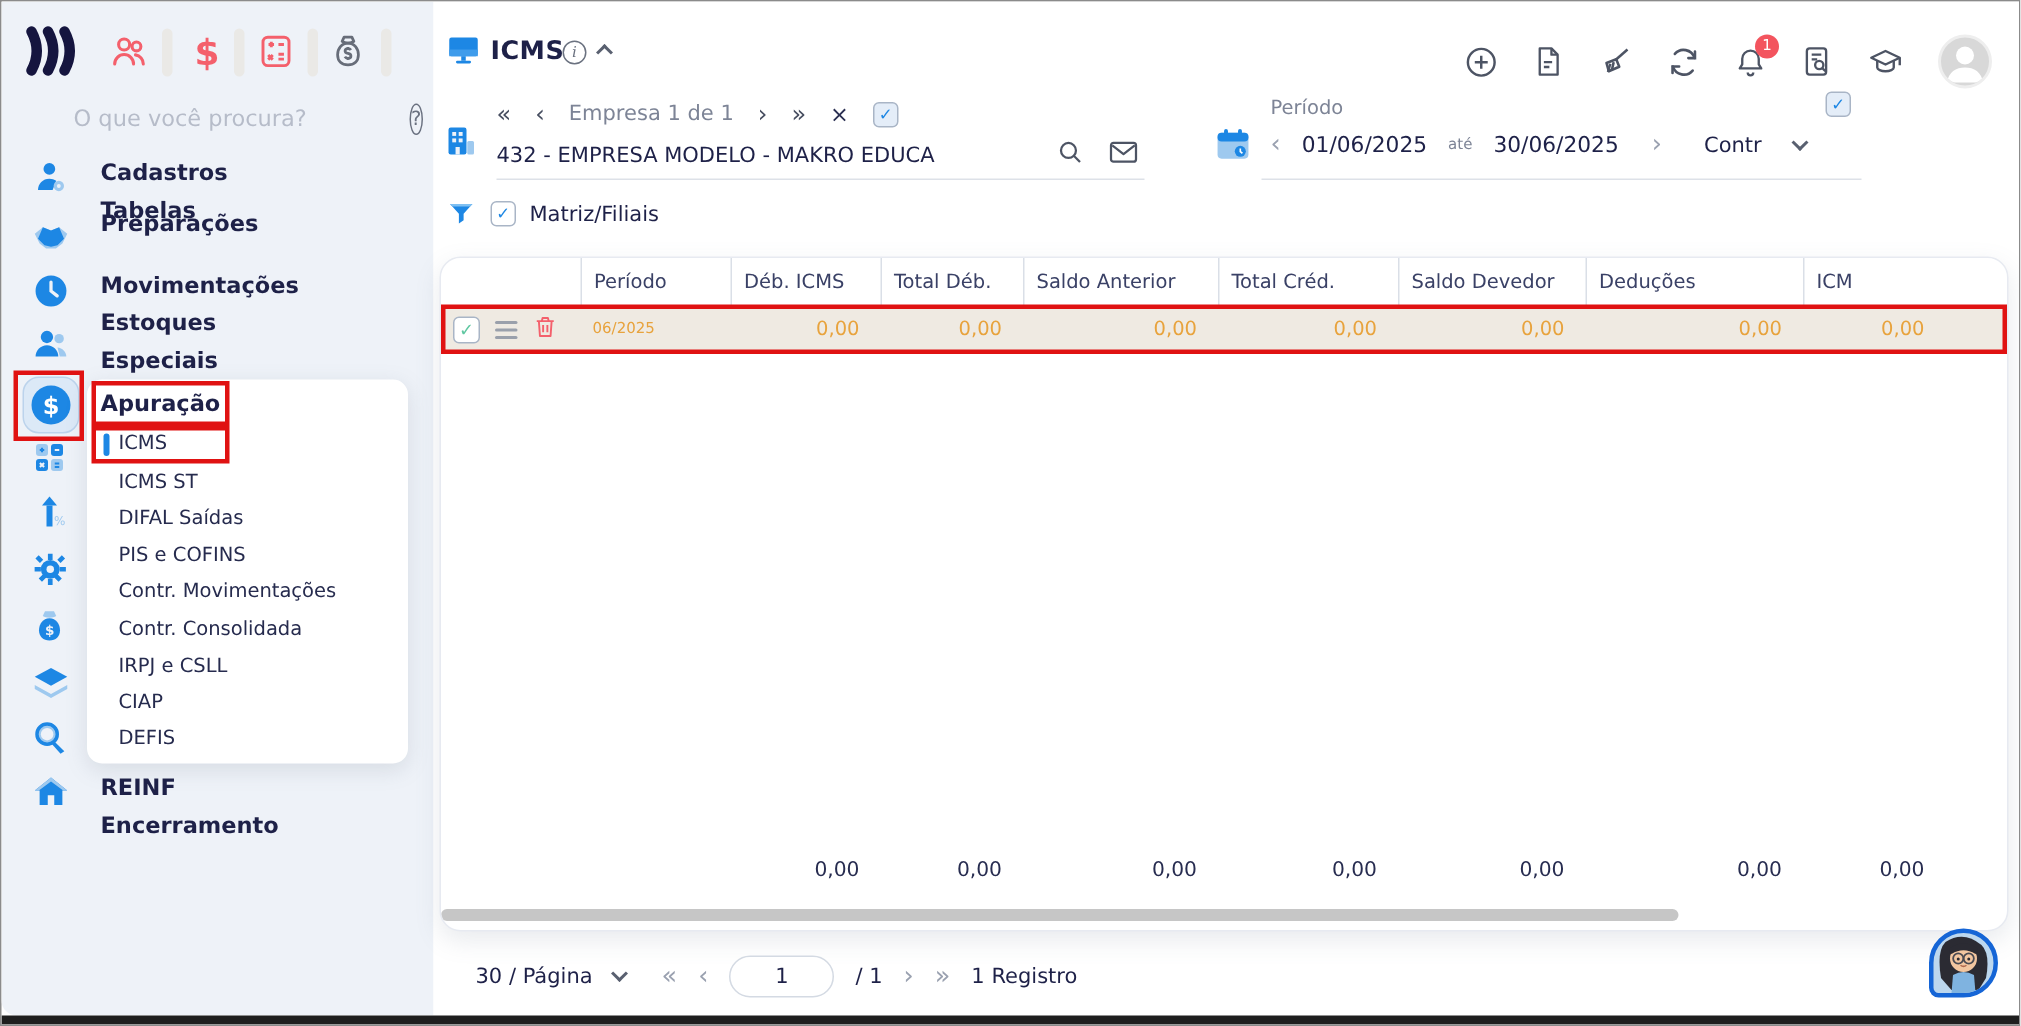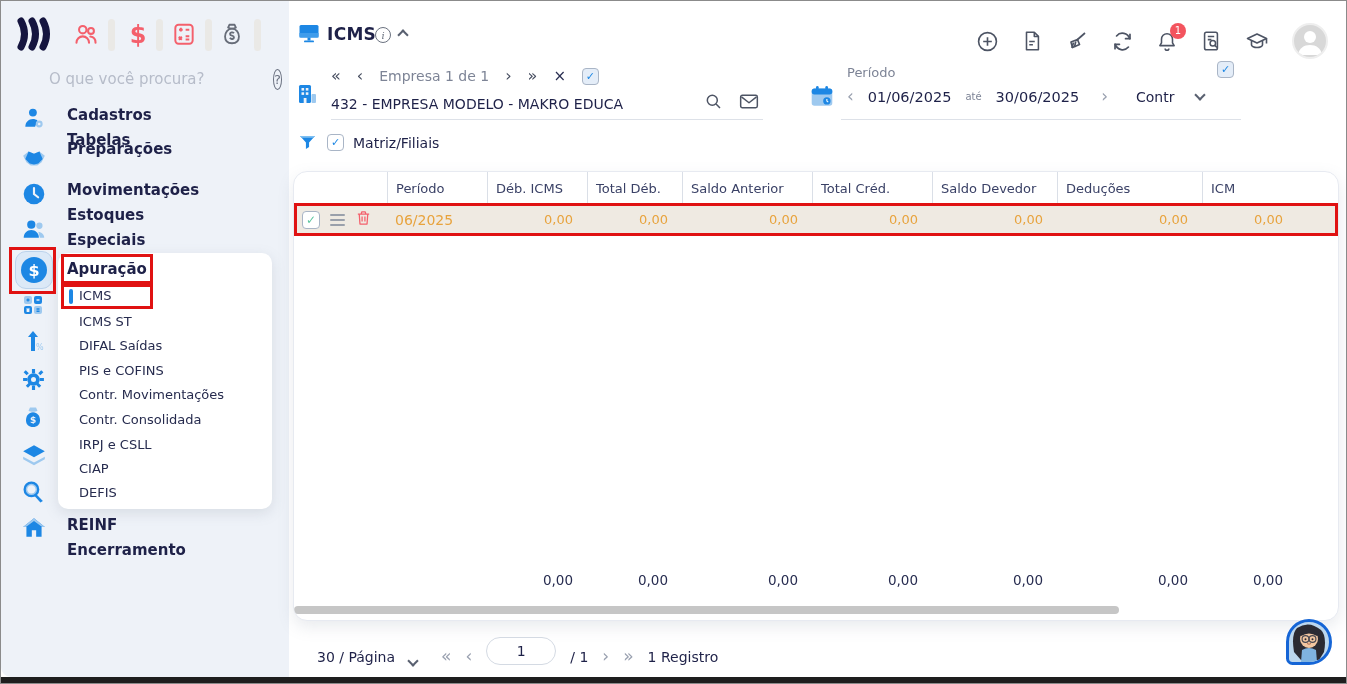--- a/index.html
+++ b/index.html
@@ -59,27 +59,27 @@
   .card { left:4px; top:170px; width:1046px; height:450px; background:#fff; border:1px solid #e7eaf1; border-radius:14px; box-shadow:0 6px 16px rgba(120,130,150,.16); overflow:hidden; }
   .tgrid { display:grid; grid-template-columns:93px 100px 100px 95px 130px 120px 125px 145px 95px 1fr; }
   .th { height:32px; display:flex; align-items:center; padding:0 8px; font-size:13px; color:#3a4166; border-left:1px solid #dadfe7; white-space:nowrap; overflow:hidden; }
   .th:first-child { border-left:none; }
   .datarow { height:31px; background:#efeae2; align-items:center; }
   .num { display:flex; align-items:center; justify-content:flex-end; padding-right:14px; font-size:13px; color:#e8a33d; }
   .rowctl { display:flex; align-items:center; gap:10px; padding-left:8px; }
   .cb-row { width:18px; height:18px; border:1.5px solid #a9b5c6; border-radius:4px; background:#fff; color:#5fc7a1; font-size:12px; font-weight:bold; display:flex; align-items:center; justify-content:center; }
   .burger { display:flex; flex-direction:column; gap:3px; }
   .burger i { width:15px; height:2px; background:#9aa0ab; border-radius:1px; }
-  .periodcell { display:flex; align-items:center; padding-left:8px; font-size:14px; color:#e8a33d; }
+  .periodcell { display:flex; align-items:center; padding-left:8px; font-size:10px; color:#e8a33d; }
   .totals { position:absolute; left:0; right:0; top:393px; }
   .totals .num { color:#272c50; font-size:13.5px; }
   .hscroll { position:absolute; left:0; bottom:6px; height:8px; width:825px; background:#c6c6c6; border-radius:5px; }
 
   
-  .pager { left:28px; top:636px; display:flex; align-items:flex-end; gap:14px; font-size:14px; color:#1e2148; }
+  .pager { left:28px; top:636px; display:flex; align-items:center; gap:14px; font-size:14px; color:#1e2148; }
   .page-pill { width:70px; height:28px; border:1px solid #d4dae3; border-radius:14px; text-align:center; font-size:14px; color:#1e2148; outline:none; font-family:inherit; background:#fff; }
   .assistant { position:absolute; right:14px; bottom:12px; width:46px; height:46px; border:3px solid #1565d6; border-radius:50% 50% 50% 14%; overflow:hidden; background:#bcd7ee; }
 </style>
 </head>
 <body>
 
 <div id="app">
 <div class="frame">
 
   <div class="sidebar">

